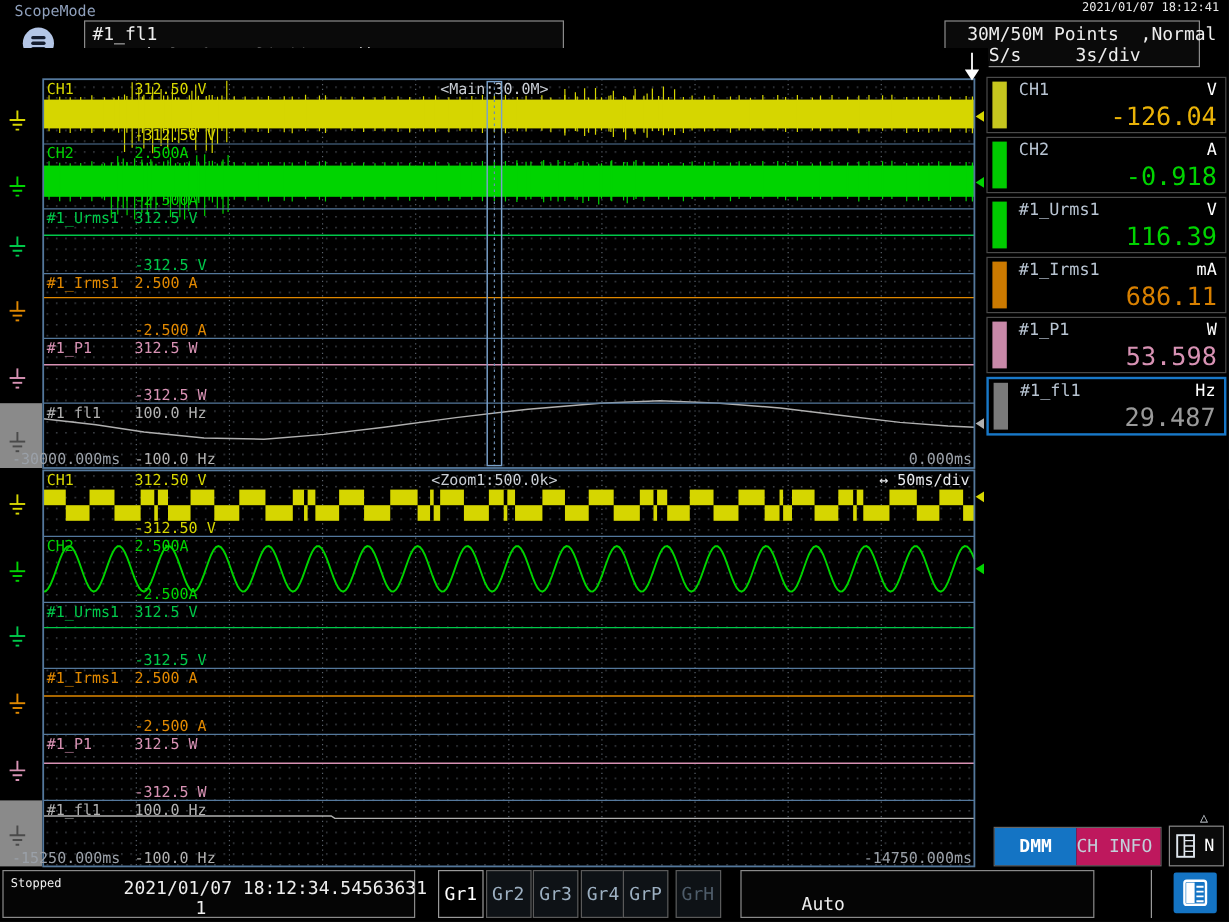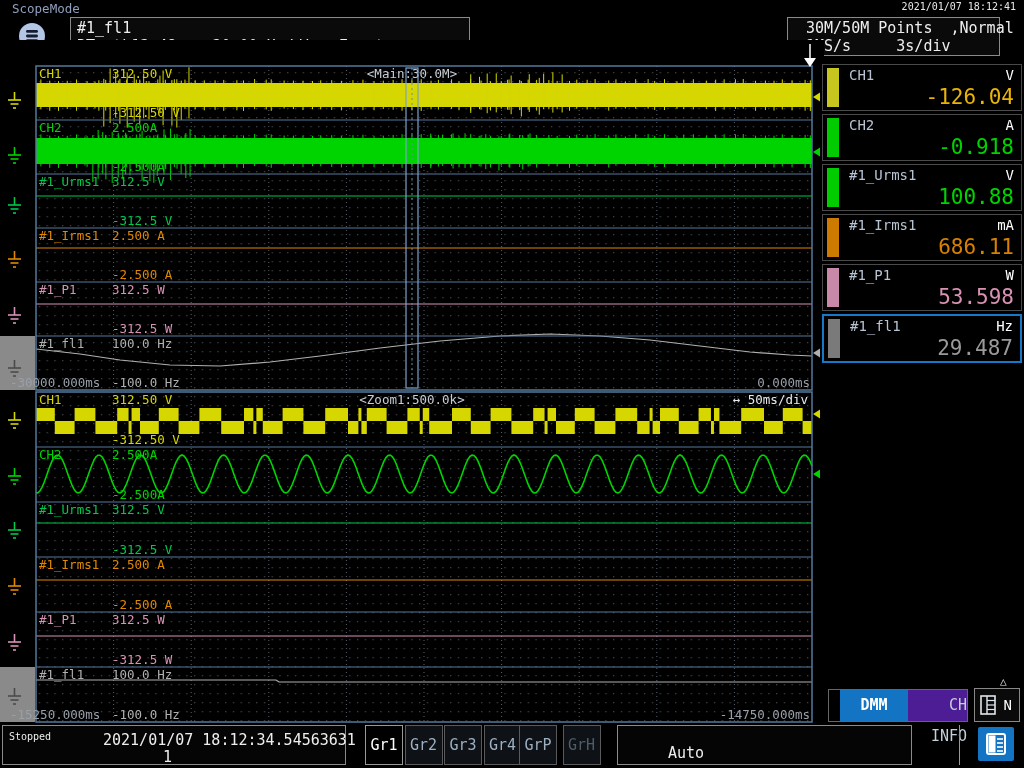--- a/index.html
+++ b/index.html
@@ -28,23 +28,23 @@
 
   
   .mrow { position:absolute; left:822px; width:200px; height:47px; border:1px solid #4a4a4a; background:#000; cursor:pointer; }
   .mrow.sel { border:2px solid #1878c8; height:49px; }
   .mbar { position:absolute; left:4px; top:3px; width:12px; height:39px; }
   .mname { position:absolute; left:26px; top:2px; font-size:14px; color:#b8c4d2; white-space:pre; }
   .munit { position:absolute; right:7px; top:2px; font-size:14px; color:#fff; }
   .mval  { position:absolute; right:7px; top:20px; font-size:21px; }
 
   
-  .dmm-group { left:828px; top:689px; width:140px; height:33px; border:1px solid #666; display:flex;padding-left:11px; }
+  .dmm-group { left:828px; top:689px; width:140px; height:33px; border:1px solid #666; display:flex; }
   .dmm-btn { width:68px; background:#1474c4; color:#fff; text-align:center; line-height:31px; font-size:15px; font-weight:bold; cursor:pointer; }
-  .chinfo-btn { flex:1; background:#4c1d95; color:#c2d0da; text-align:right; line-height:31px; font-size:15px; cursor:pointer; }
+  .chinfo-btn { flex:1; background:#be185d; color:#c2d0da; text-align:left; line-height:31px; font-size:15px; cursor:pointer; }
   .n-btn { left:974px; top:688px; width:46px; height:34px; border:1px solid #888; background:#0a0a0a; cursor:pointer; }
   .n-btn span { position:absolute; right:7px; top:8px; font-size:14px; color:#fff; }
   .n-tri { left:1000px; top:675px; font-size:11px; color:#dfe6ee; }
 
   
   .bbar-box { border:1px solid #8a8a8a; background:#050505; }
   .status-box { left:2px; top:725px; width:344px; height:40px; }
   .status-txt { position:absolute; left:6px; top:5px; font-size:10px; color:#eee; }
   .acq-count { position:absolute; left:160px; top:22px; font-size:15px; color:#eee; }
   .stamp { position:absolute; left:100px; top:5px; font-size:15px; color:#eee; white-space:pre; }
@@ -579,21 +579,21 @@
       <div class="mrow" style="top: 114px;">
         <span class="mbar" style="background:#00cc00"></span>
         <span class="mname">CH2</span>
         <span class="munit">A</span>
         <span class="mval" style="color:#00d400">-0.918</span>
       </div>
       <div class="mrow" style="top: 164px;">
         <span class="mbar" style="background:#00cc00"></span>
         <span class="mname">#1_Urms1</span>
         <span class="munit">V</span>
-        <span class="mval" style="color:#00d400">100.88</span>
+        <span class="mval" style="color:#00d400">116.39</span>
       </div>
       <div class="mrow" style="top: 214px;">
         <span class="mbar" style="background:#cc7a00"></span>
         <span class="mname">#1_Irms1</span>
         <span class="munit">mA</span>
         <span class="mval" style="color:#d88000">686.11</span>
       </div>
       <div class="mrow" style="top: 264px;">
         <span class="mbar" style="background:#c888a8"></span>
         <span class="mname">#1_P1</span>

